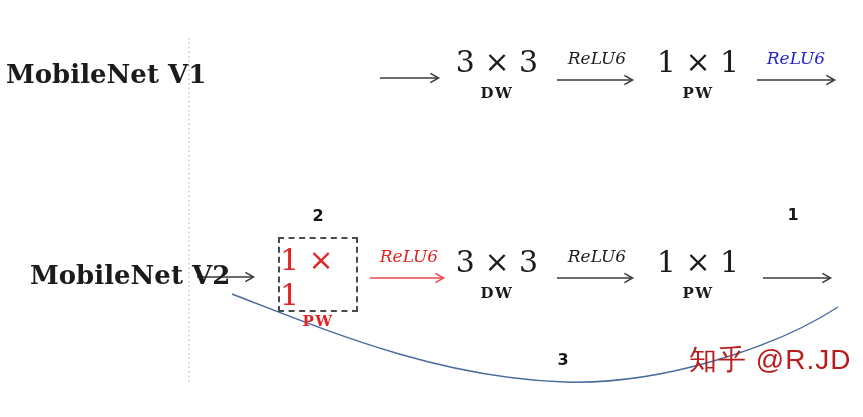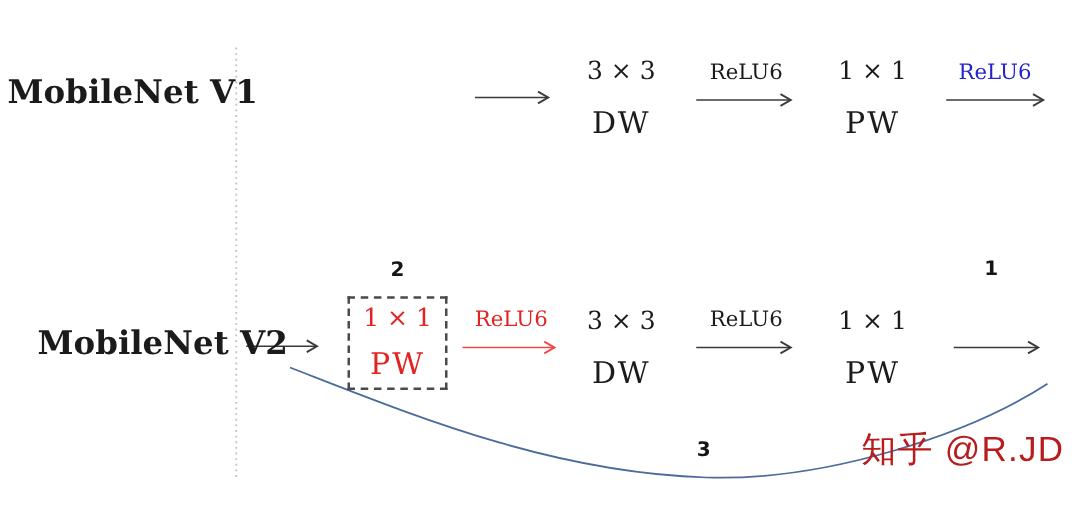--- a/index.html
+++ b/index.html
@@ -7,23 +7,23 @@
     position:relative;
     width:863px; height:417px;
     background:#ffffff;
     font-family:"DejaVu Serif","Liberation Serif",serif;
     color:#1b1b1b;
     overflow:hidden;
   }
   .abs { position:absolute; }
   .ctr { text-align:center; }
   .row-label { font-size:26px; font-weight:bold; white-space:nowrap; }
-  .kernel { font-size:20px; }
-  .block-name { font-size:24px; font-weight:normal; letter-spacing:1.5px; }
-  .relu { font-size:17px; white-space:nowrap; }
+  .kernel { font-size:30px; }
+  .block-name { font-size:15px; font-weight:bold; letter-spacing:1.5px; }
+  .relu { font-style:italic; font-size:17px; white-space:nowrap; }
   .red  { color:#e32222; }
   .blue { color:#2424cb; }
   .badge {
     font-family:"DejaVu Sans","Liberation Sans",sans-serif;
     font-size:16px; font-weight:bold; color:#151515;
   }
   .dashed-box {
     border:2px dashed #4a4a4a;
     box-sizing:border-box;
     display:flex; flex-direction:column;

